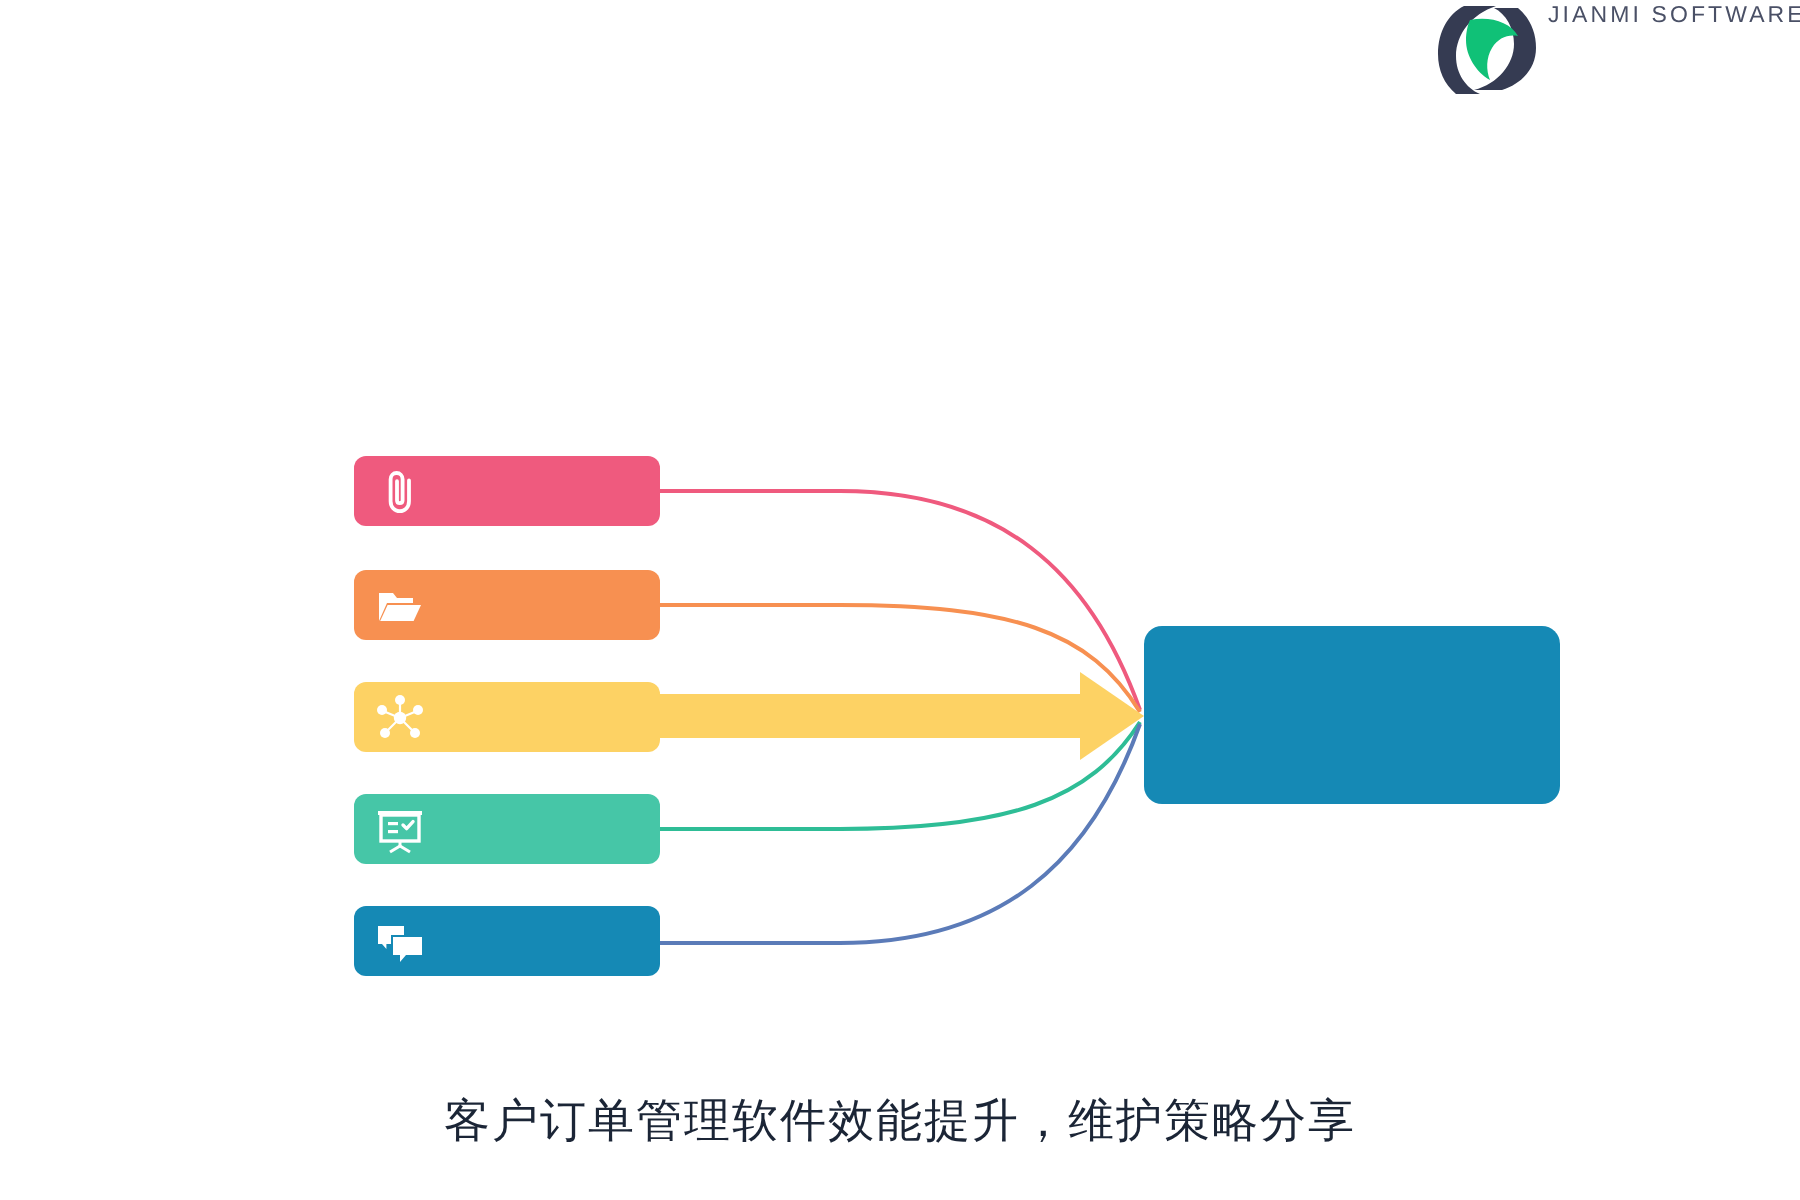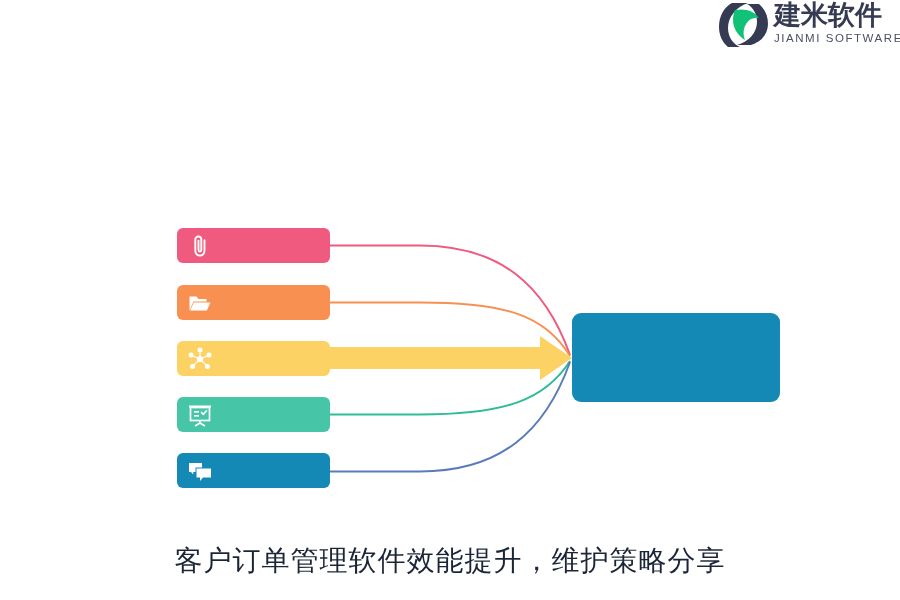--- a/index.html
+++ b/index.html
@@ -116,39 +116,38 @@
   }
 
   
   #caption {
     position: absolute;
     left: 0;
     top: 540px;
     width: 900px;
     text-align: center;
     font-family: "Liberation Serif", "DejaVu Serif", serif;
-    font-size: 28px;
+    font-size: 23px;
     color: #1b2536;
     letter-spacing: 1px;
     line-height: 42px;
   }
 </style>
 </head>
 <body>
 
 <div id="brand-logo">
   <span id="logo-mark">
     <svg viewBox="0 0 52 48" width="52" height="48" xmlns="http://www.w3.org/2000/svg">
       <path d="M14 2 L30 2 C18 6 10 16 10 27 C10 36 15 43 22 46 L10 46 C4 41 1 34 1 26 C1 15 6 6 14 2 Z" fill="#353b52"></path>
       <path d="M33 44 L19 44 C31 41 39 31 39 21 C39 13 35 6 29 3 L41 3 C47 8 50 15 50 23 C50 33 43 41 33 44 Z" fill="#353b52"></path>
       <path d="M17 9 C27 7 37 10 41 17 C36 16 31 18 28 23 C25 28 25 34 27 39 C20 35 15 27 15 19 C15 15 16 11 17 9 Z" fill="#10c177"></path>
     </svg>
   </span>
   <span id="brand-text-block">
-    <span id="brand-name-cn">建米软件</span>
     <span id="brand-name-en">JIANMI SOFTWARE</span>
   </span>
 </div>
 
 <svg id="diagram" viewBox="0 0 900 600" xmlns="http://www.w3.org/2000/svg">
 
   <path d="M330,245.5 L420,245.5 C500,245.5 545,285 570,355" fill="none" stroke="#ef5a7e" stroke-width="2"></path>
 
   <path d="M330,302.5 L420,302.5 C505,302.5 545,315 570,356" fill="none" stroke="#f79051" stroke-width="2"></path>
 

